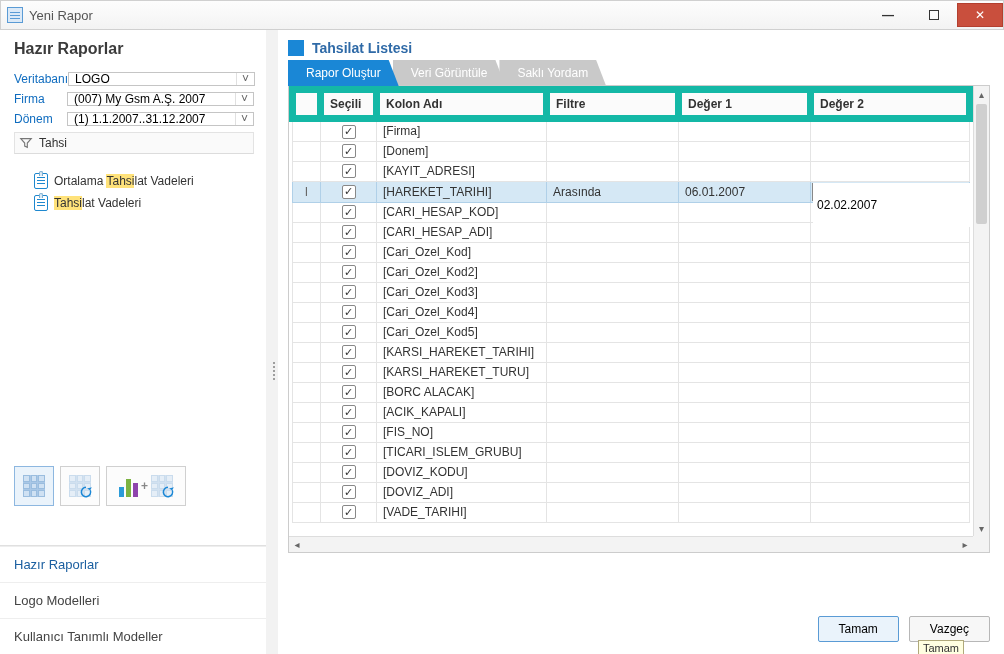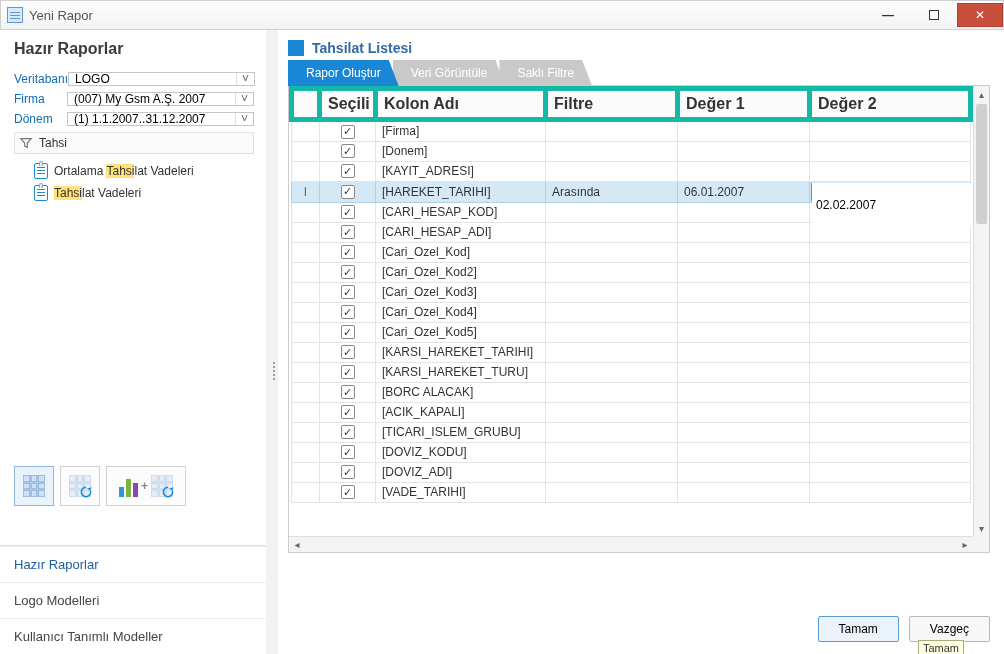--- a/index.html
+++ b/index.html
@@ -21,21 +21,21 @@
 .formrow { display:flex; align-items:flex-start; margin-bottom:6px; }
 .formrow label { width:62px; color:#0f6cbf; font-size:12px; }
 .combo { flex:1; display:flex; align-items:center; border:1px solid #c5c5c5; height:14px; background:#fff; }
 .combo input { border:none; flex:1; padding:0 6px; font-size:12px; outline:none; background:transparent; }
 .combo .dd { width:18px; height:100%; display:flex; align-items:center; justify-content:center; border-left:1px solid #e0e0e0; color:#666; cursor:pointer; }
 
 .filterline { display:flex; align-items:center; border:1px solid #e3e3e3; border-bottom:1px solid #dcdcdc; background:#fafafa; height:22px; padding:0 4px; margin-top:4px; }
 .filterline .funnel { width:14px; height:14px; margin-right:6px; }
 .filterline .funnel svg { width:14px; height:14px; }
 
-.tree { margin-top:6px; padding-left:20px; }
+.tree { margin-top:16px; padding-left:20px; }
 .tree-item { display:flex; align-items:center; height:22px; gap:6px; cursor:pointer; }
 .clip { width:14px; height:16px; border:1px solid #1e88cf; border-radius:2px; position:relative; background:#fff; }
 .clip::before { content:''; position:absolute; left:2px; right:2px; top:3px; height:1px; background:#1e88cf; box-shadow:0 3px 0 #1e88cf,0 6px 0 #1e88cf; }
 .clip::after { content:''; position:absolute; left:4px; right:4px; top:-3px; height:4px; border:1px solid #7baed0; border-bottom:none; border-radius:2px 2px 0 0; background:#ddeaf5; }
 .hl { background:#ffe27a; }
 
 .viewbtns { position:absolute; bottom:148px; left:14px; right:14px; display:flex; gap:6px; }
 .vbtn { width:40px; height:40px; border:1px solid #d0d0d0; background:#fcfcfc; display:flex; align-items:center; justify-content:center; cursor:pointer; }
 .vbtn.sel { border-color:#8db7e0; background:#eaf3fb; }
 .gridic { width:22px; height:22px; }
@@ -57,21 +57,21 @@
 .sqblue { width:16px; height:16px; background:#1a87d6; }
 .reportheader h3 { color:#2f6aa7; font-size:14px; font-weight:600; }
 
 .tabs { display:flex; height:26px; margin-top:4px; }
 .tab { padding:4px 18px; background:#c9c9c9; color:#fff; font-size:12px; clip-path: polygon(0 0, calc(100% - 10px) 0, 100% 100%, 0 100%); margin-right:-6px; display:flex; align-items:center; cursor:pointer; }
 .tab.act { background:#1a87d6; z-index:2; }
 
 .gridwrap { border:1px solid #ccc; height:468px; position:relative; background:#fff; margin-top:-1px; }
 .gridscroll { position:absolute; left:0; right:16px; top:0; bottom:16px; overflow:hidden; }
 .gtable { width:100%; border-collapse:collapse; table-layout:fixed; }
-.gtable th { background:#fbfbfb; border:5px solid #14b8a6; padding:4px 6px; text-align:left; font-weight:600; font-size:16px; height:24px; color:#333; }
+.gtable th { background:#fbfbfb; border:7px solid #14b8a6; padding:4px 6px; text-align:left; font-weight:600; font-size:12px; height:24px; color:#333; }
 .gtable td { border:1px solid #e4e4e4; padding:2px 6px; height:20px; font-size:12px; vertical-align:middle; }
 .rowsel { background:#d5e8f5 !important; }
 .rowsel td { border-color:#b0d0e8; }
 .chk { width:14px; height:14px; border:1px solid #888; display:inline-flex; align-items:center; justify-content:center; background:#fff; border-radius:2px; }
 .chk.on::after { content:'✓'; font-size:11px; line-height:1; color:#333; }
 .cursorcell { text-align:center; color:#666; }
 .edbox { display:flex; align-items:center; border:1px solid #888; height:18px; background:#fff; }
 .edbox input { flex:1; border:none; font-size:12px; padding:15px 4px; outline:none;margin-top:26px; }
 
 .vscroll { position:absolute; right:0; top:0; bottom:16px; width:16px; background:#f3f3f3; border-left:1px solid #ddd; }
@@ -231,21 +231,21 @@
 
   <div class="main">
     <div class="reportheader">
       <div class="sqblue"></div>
       <h3>Tahsilat Listesi</h3>
     </div>
 
     <div class="tabs">
       <div class="tab act">Rapor Oluştur</div>
       <div class="tab">Veri Görüntüle</div>
-      <div class="tab">Saklı Filtre</div>
+      <div class="tab">Saklı Yordam</div>
     </div>
 
     <div class="gridwrap">
       <div class="gridscroll">
         <table class="gtable">
           <colgroup>
               <col style="width:28px">
               <col style="width:56px">
               <col style="width:170px">
               <col style="width:132px">
@@ -383,20 +383,28 @@
                 <td class="cursorcell"></td>
                 <td style="text-align: center;"><span class="chk on"></span></td>
                 <td>[ACIK_KAPALI]</td>
                 <td></td>
                 <td></td>
                 <td></td>
               </tr>
               <tr>
                 <td class="cursorcell"></td>
                 <td style="text-align: center;"><span class="chk on"></span></td>
+                <td>[FIS_NO]</td>
+                <td></td>
+                <td></td>
+                <td></td>
+              </tr>
+              <tr>
+                <td class="cursorcell"></td>
+                <td style="text-align: center;"><span class="chk on"></span></td>
                 <td>[TICARI_ISLEM_GRUBU]</td>
                 <td></td>
                 <td></td>
                 <td></td>
               </tr>
               <tr>
                 <td class="cursorcell"></td>
                 <td style="text-align: center;"><span class="chk on"></span></td>
                 <td>[DOVIZ_KODU]</td>
                 <td></td>

